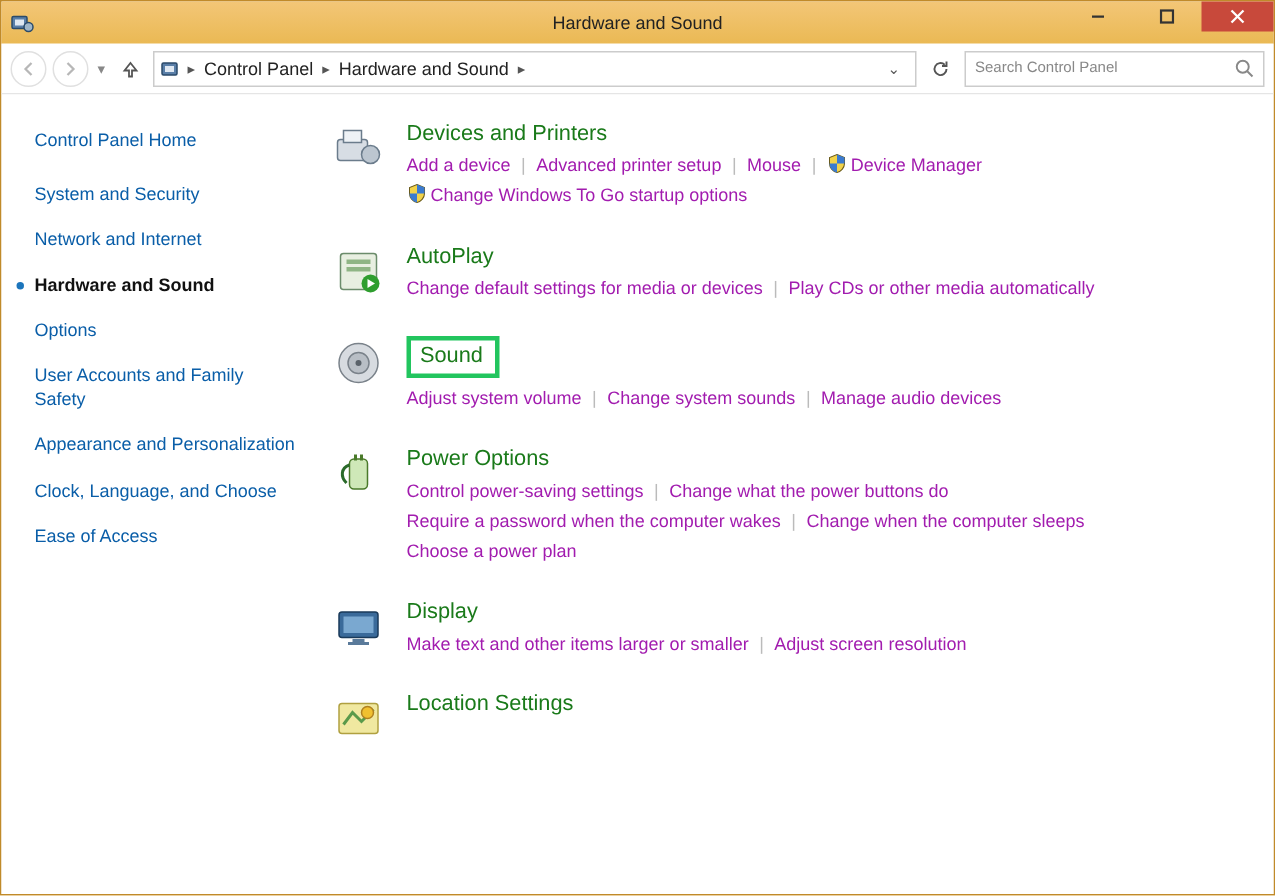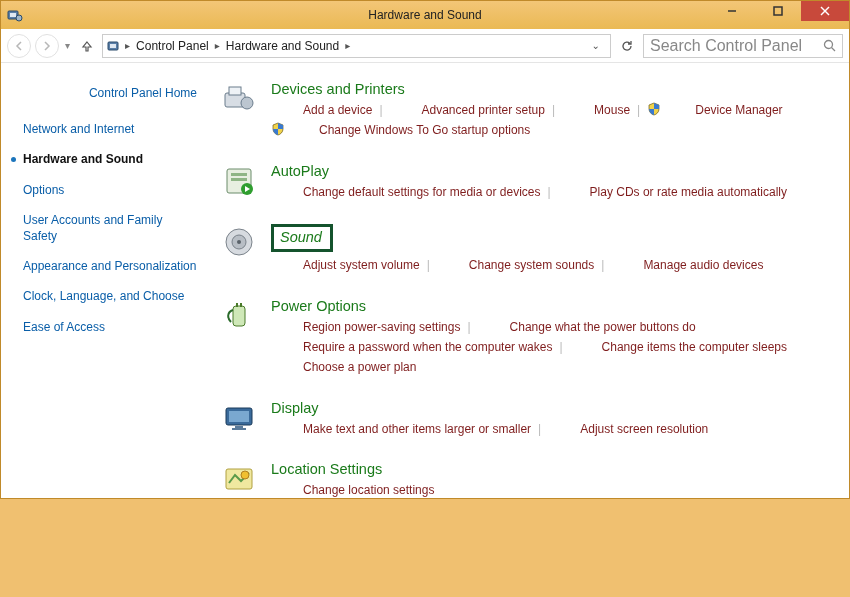--- a/index.html
+++ b/index.html
@@ -7,21 +7,21 @@
     font-family: "Segoe UI", Tahoma, sans-serif;
     font-size: 12px;
     background: #f0c070;
     width: 850px;
     height: 597px;
     overflow: hidden;
     position: relative;
   }
   .window {
     position: absolute;
-    top: 0; left: 0; width: 850px; height: 499px;
+    top: 0; left: 0; width: 850px; height: 597px;
     background: #fff;
     border: 1px solid #c08a2a;
   }
   .titlebar {
     height: 28px;
     background: linear-gradient(#f3c677, #eab954);
     display: flex;
     align-items: center;
     position: relative;
   }
@@ -78,40 +78,40 @@
     width: 24px; height: 24px; border: 1px solid transparent;
     display:inline-flex; align-items:center; justify-content:center;
     color:#555;
   }
   .searchbox {
     width: 200px; height: 24px; border: 1px solid #ccc;
     display:flex; align-items:center; padding:0 6px; gap:6px;
     color:#888;
   }
   .searchbox input {
-    border:none; outline:none; width:100%; font-size:16px;
+    border:none; outline:none; width:100%; font-size:10px;
     color:#333; background:transparent;
   }
   .searchbox input::placeholder { color:#888; }
   .searchbox .search-icon { font-size:13px; color:#888; }
 
   .content {
     display:flex; position:absolute; top:62px; bottom:0; left:0; right:0;
     background:#fff;
   }
   .sidebar {
     width: 210px;
     padding: 22px 14px 0 22px;
   }
   .sidebar a, .sidebar .item {
     display:block; color:#0a5ea8; font-size:12px;
     margin-bottom: 14px; text-decoration:none;
     line-height:1.35;
   }
-  .sidebar .home { color:#0a5ea8; margin-bottom: 20px; text-align: right; }
+  .sidebar .home { color:#0a5ea8; margin-bottom: 20px; }
   .sidebar .item.active {
     color:#111; font-weight:700;
     position:relative;
   }
   .sidebar .item.active::before {
     content:""; position:absolute; left:-12px; top:6px;
     width:5px; height:5px; background:#1c75bc; border-radius:50%;
   }
 
   .main {
@@ -128,34 +128,33 @@
   }
   .cat-body { flex:1; }
   .cat-title {
     color:#1a7a1a; font-size:14.5px;
     display:inline-block;
   }
   .cat-links {
     margin-top:4px; line-height:1.65;
   }
   .cat-links a {
-    color:#7f1d1d; text-decoration:none;margin-left:32px;
+    color:#a21caf; text-decoration:none;
   }
   .cat-links .divider {
     color:#bbb; margin: 0 7px;
   }
   .cat-links .shield {
     display:inline-block; width:14px; height:14px; vertical-align:-2px;
     margin-right:2px;
   }
   .highlight-box {
-    border: 3px solid #14532d;
+    border: 3px solid #22c55e;
     padding: 2px 8px 4px 6px;
     display:inline-block;
-    font-style:italic;
   }
 
   
   svg { display:block; }
 </style>
 </head>
 <body>
 
 <div class="window">
 
@@ -237,20 +236,21 @@
           </svg>
       </span>
     </div>
   </div>
 
   <div class="content">
 
     <div class="sidebar">
       <a class="home">Control Panel Home</a>
       <div id="sidebar-items">
+          <a class="item">System and Security</a>
           <a class="item">Network and Internet</a>
           <a class="item active">Hardware and Sound</a>
           <a class="item">Options</a>
           <a class="item">User Accounts and Family Safety</a>
           <a class="item">Appearance and Personalization</a>
           <a class="item">Clock, Language, and Choose</a>
           <a class="item">Ease of Access</a>
         </div>
     </div>
 
@@ -282,21 +282,21 @@
               <svg width="36" height="36" viewBox="0 0 36 36">
                 <rect x="6" y="6" width="24" height="24" rx="2" fill="#e8efe1" stroke="#6b8c6b"></rect>
                 <rect x="10" y="10" width="16" height="3" fill="#8fb585"></rect>
                 <rect x="10" y="15" width="16" height="3" fill="#8fb585"></rect>
                 <circle cx="26" cy="26" r="6" fill="#2f9e2f"></circle>
                 <polygon points="24,23 24,29 29,26" fill="#fff"></polygon>
               </svg>
             </div>
             <div class="cat-body">
               <div><a class="cat-title">AutoPlay</a></div>
-              <div class="cat-links"><a>Change default settings for media or devices</a><span class="divider">|</span><a>Play CDs or rate media automatically</a></div>
+              <div class="cat-links"><a>Change default settings for media or devices</a><span class="divider">|</span><a>Play CDs or other media automatically</a></div>
             </div>
           </div>
           <div class="category">
             <div class="cat-icon">
               <svg width="36" height="36" viewBox="0 0 36 36">
                 <circle cx="18" cy="18" r="13" fill="#d7dbe0" stroke="#7a828a"></circle>
                 <circle cx="18" cy="18" r="7" fill="#b8bec5" stroke="#7a828a"></circle>
                 <circle cx="18" cy="18" r="2" fill="#5a626a"></circle>
               </svg>
             </div>
@@ -309,21 +309,21 @@
             <div class="cat-icon">
               <svg width="36" height="36" viewBox="0 0 36 36">
                 <rect x="12" y="8" width="12" height="20" rx="3" fill="#cfe8b8" stroke="#4a7a2a"></rect>
                 <rect x="15" y="5" width="2" height="4" fill="#4a7a2a"></rect>
                 <rect x="19" y="5" width="2" height="4" fill="#4a7a2a"></rect>
                 <path d="M10 24 C6 20 6 14 12 12" fill="none" stroke="#2a6a2a" stroke-width="2"></path>
               </svg>
             </div>
             <div class="cat-body">
               <div><a class="cat-title">Power Options</a></div>
-              <div class="cat-links"><a>Region power-saving settings</a><span class="divider">|</span><a>Change what the power buttons do</a><br><a>Require a password when the computer wakes</a><span class="divider">|</span><a>Change items the computer sleeps</a><br><a>Choose a power plan</a></div>
+              <div class="cat-links"><a>Control power-saving settings</a><span class="divider">|</span><a>Change what the power buttons do</a><br><a>Require a password when the computer wakes</a><span class="divider">|</span><a>Change when the computer sleeps</a><br><a>Choose a power plan</a></div>
             </div>
           </div>
           <div class="category">
             <div class="cat-icon">
               <svg width="36" height="36" viewBox="0 0 36 36">
                 <rect x="5" y="8" width="26" height="17" rx="2" fill="#3a6a9a" stroke="#1a3a5a"></rect>
                 <rect x="8" y="11" width="20" height="11" fill="#7aa8d0"></rect>
                 <rect x="14" y="26" width="8" height="2" fill="#5a7a9a"></rect>
                 <rect x="11" y="28" width="14" height="2" fill="#5a7a9a"></rect>
               </svg>
@@ -336,21 +336,20 @@
           <div class="category">
             <div class="cat-icon">
               <svg width="36" height="36" viewBox="0 0 36 36">
                 <rect x="5" y="8" width="26" height="20" rx="2" fill="#f0e8a0" stroke="#b0a040"></rect>
                 <path d="M8 22 L14 14 L20 20 L28 12" fill="none" stroke="#5a9a4a" stroke-width="2"></path>
                 <circle cx="24" cy="14" r="4" fill="#f0c030" stroke="#b08020"></circle>
               </svg>
             </div>
             <div class="cat-body">
               <div><a class="cat-title">Location Settings</a></div>
-              <div class="cat-links"><a>Change location settings</a></div>
             </div>
           </div>
         </div>
     </div>
 
   </div>
 
 </div>
 
 </body></html>

